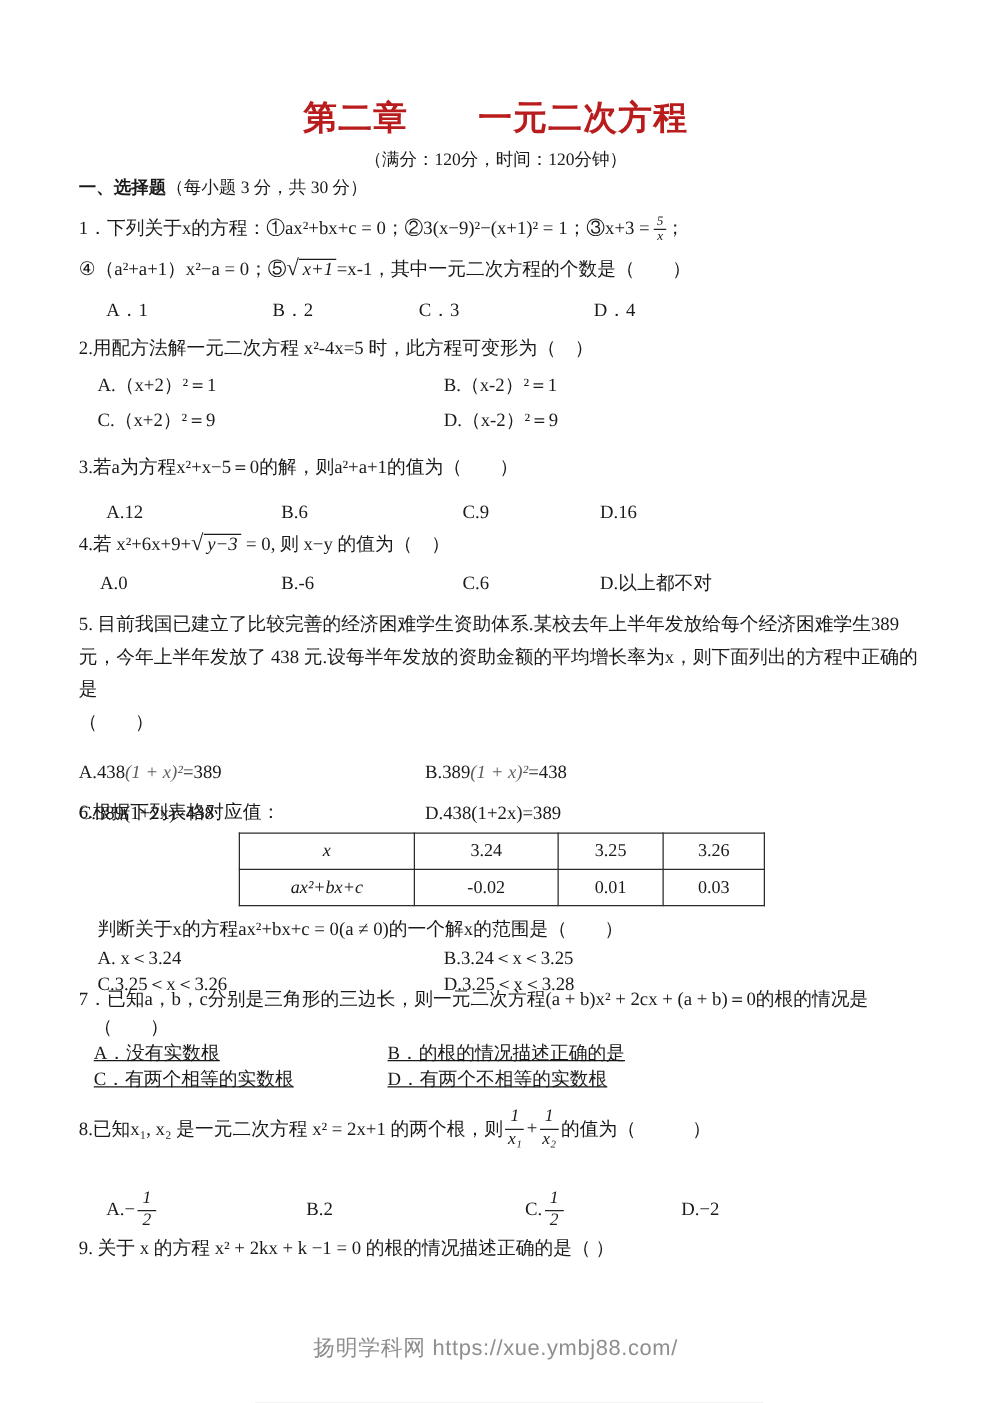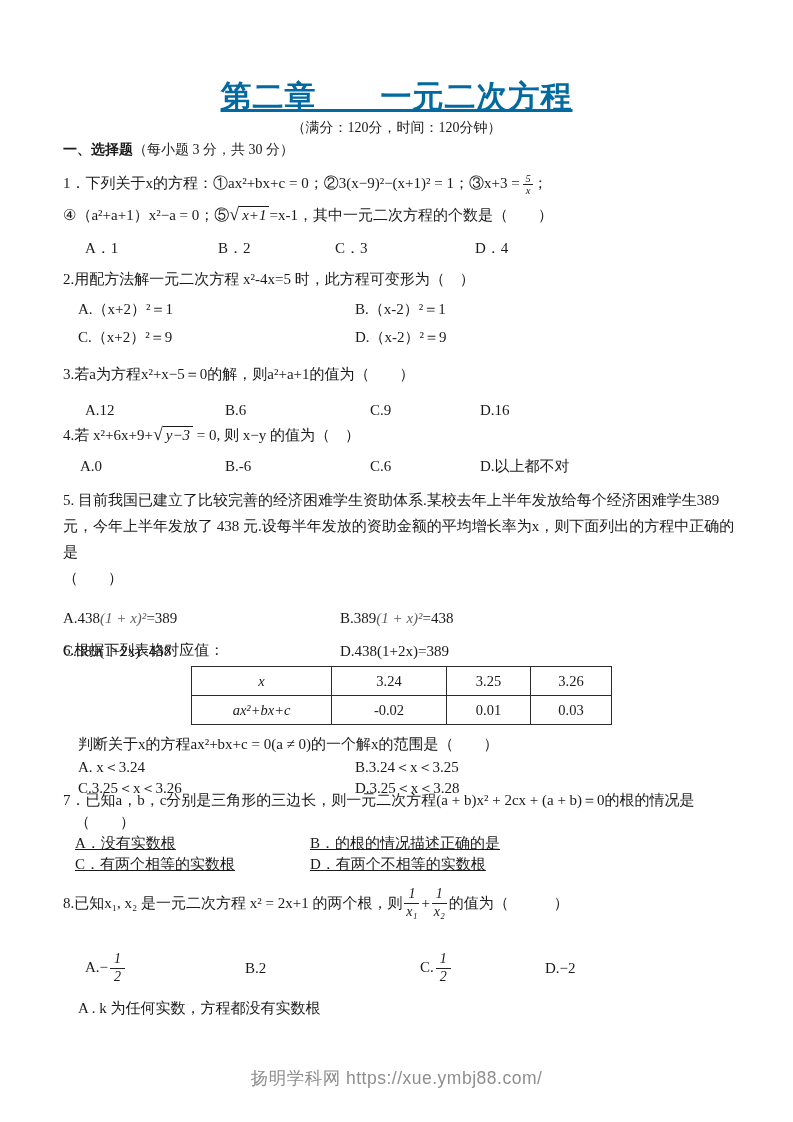--- a/index.html
+++ b/index.html
@@ -11,21 +11,21 @@
     font-family:"Liberation Serif","DejaVu Serif",serif;
     color:#1a1a1a;
     font-size:15px;
     overflow:hidden;
   }
   .abs{position:absolute;left:63px;right:50px;}
   .center{left:0;right:0;text-align:center;}
 
   .title{
     font-family:"Liberation Sans","DejaVu Sans",sans-serif;
-    font-weight:bold;font-size:31px;letter-spacing:1px;color:#0369a1;text-decoration:underline;
+    font-weight:bold;font-size:27px;letter-spacing:1px;color:#b91c1c;
   }
   .subtitle{font-size:14px;}
   .section-heading{font-size:14px;}
   .section-heading .b{font-weight:bold;}
 
   .line{line-height:31px;white-space:nowrap;}
 
   
   .sfrac{display:inline-block;vertical-align:middle;text-align:center;
          font-size:10.5px;line-height:1.05;font-style:italic;}
@@ -191,18 +191,18 @@
       </div>
     <div class="opt4 q8-opts">
       <span><span>A.−</span><span class="bfrac"><span class="num">1</span><span class="den">2</span></span></span>
       <span>B.2</span>
       <span><span>C.</span><span class="bfrac"><span class="num">1</span><span class="den">2</span></span></span>
       <span>D.−2</span>
     </div>
   </div>
 
   <div class="abs" style="top:986px;">
-    <div class="stem" style="margin-top:9px;padding-left:15px;">A . k 为任何实数，方程都没有实数根</div>
+    <div class="stem">9. 关于 x 的方程 x² + 2kx + k −1 = 0 的根的情况描述正确的是（ ）</div>
   </div>
 
   <div class="abs center footer" style="top:1066px;">扬明学科网 https://xue.ymbj88.com/</div>
 
 </div>
 
 </body></html>

